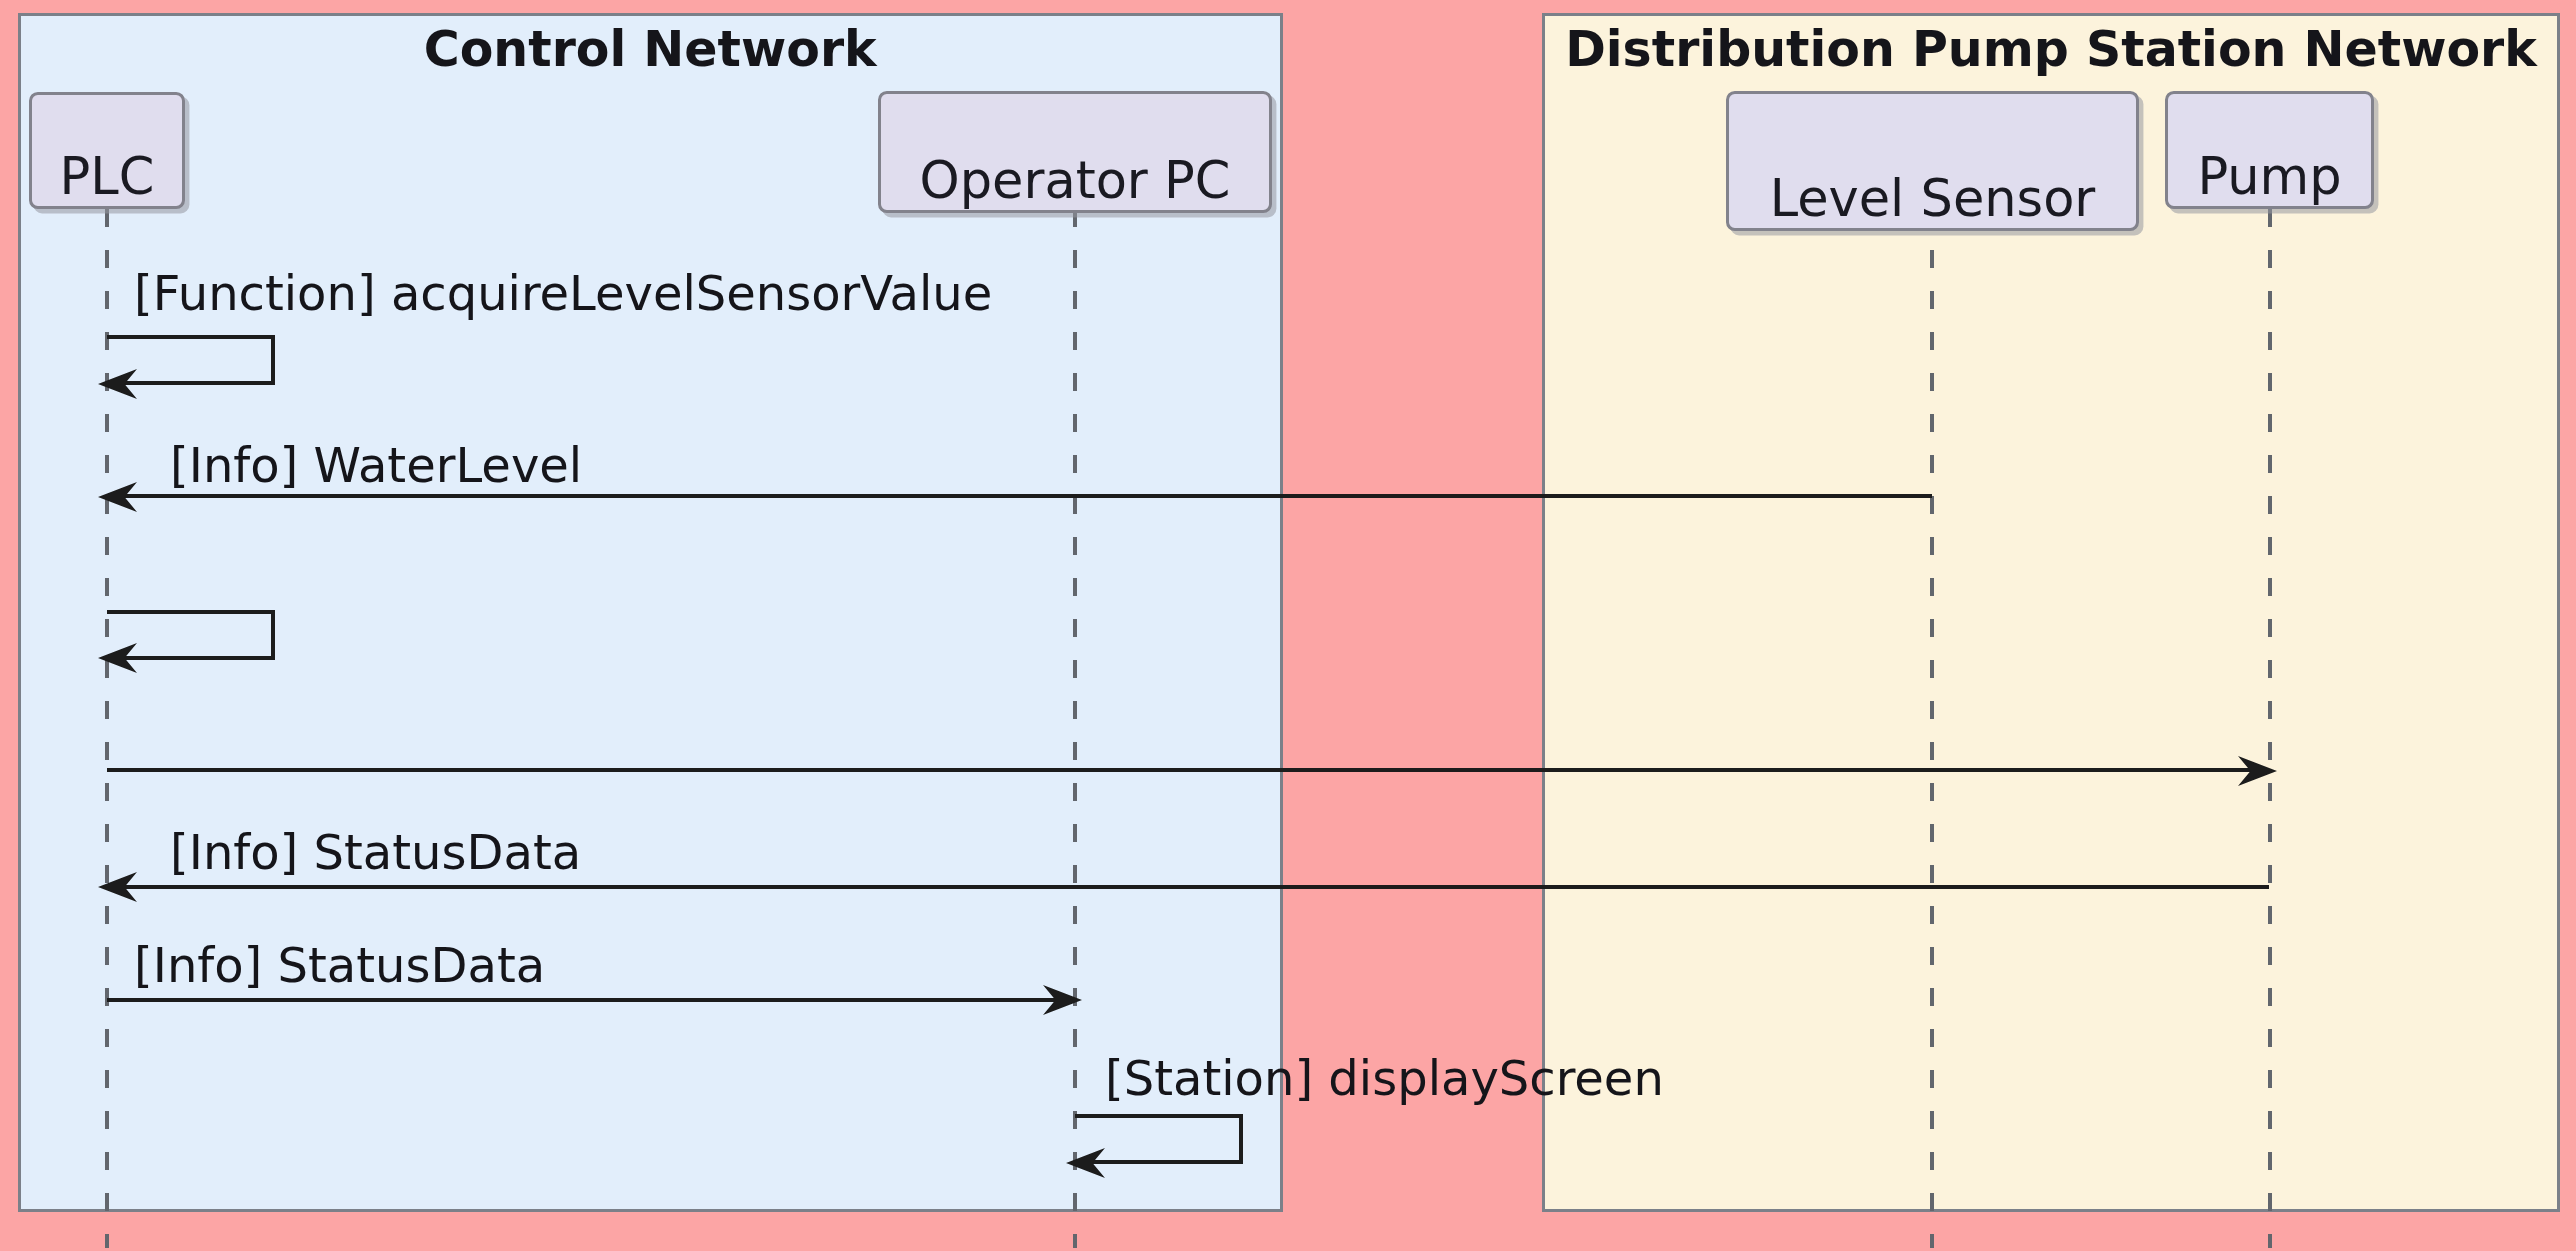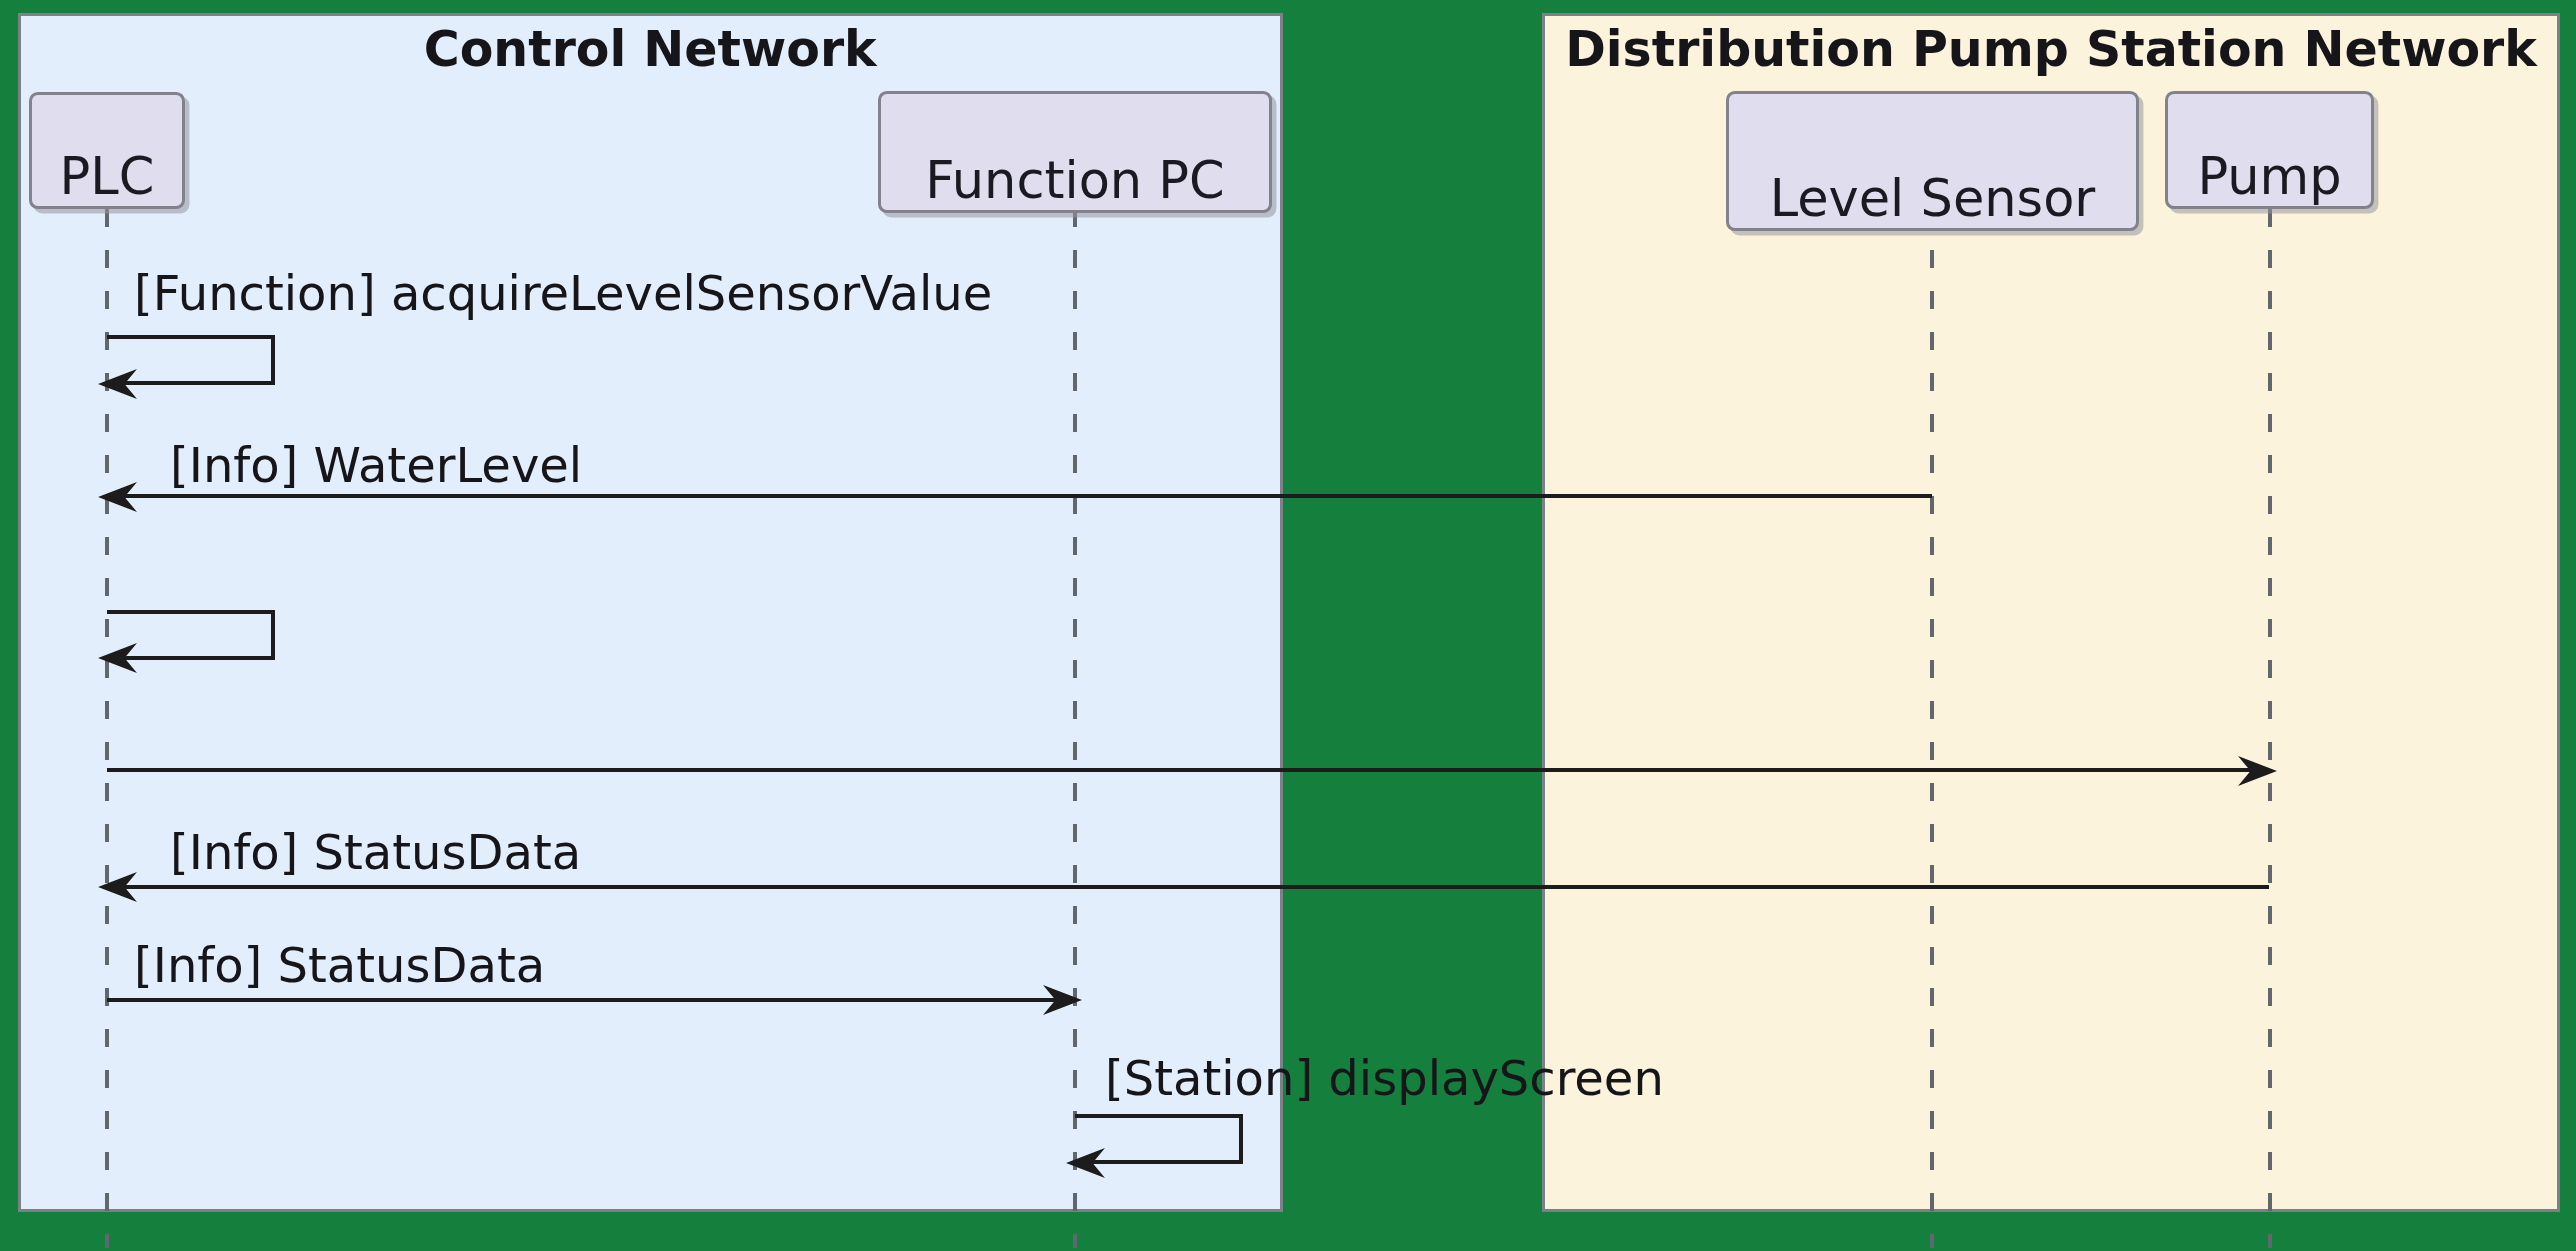--- a/index.html
+++ b/index.html
@@ -1,17 +1,17 @@
 <!DOCTYPE html>
 <html style="font-size:14px"><head>
 <meta charset="utf-8">
 <style>
   html,body{margin:0;padding:0;background:#ffffff;}
   body{font-family:"DejaVu Sans", sans-serif;}
-  #canvas{position:relative;width:2576px;height:1251px;background:#15803d;overflow:hidden;}
+  #canvas{position:relative;width:2576px;height:1251px;background:#fca5a5;overflow:hidden;}
 
   
   .frame{position:absolute;top:13.3px;height:1199px;border:3.5px solid #7b8089;box-sizing:border-box;}
   .frame-control{left:17.7px;width:1265px;background:#e2eefb;}
   .frame-distribution{left:1542px;width:1018px;background:#fcf3dc;}
   .frame-title{position:absolute;top:21px;text-align:center;font-weight:bold;
                font-size:49px;color:#15151a;white-space:nowrap;}
   .frame-title.control{left:17.7px;width:1265px;}
   .frame-title.distribution{left:1542px;width:1018px;}
 
@@ -48,21 +48,21 @@
 
   <div class="lifeline z1" style="left:105px;"></div>
   <div class="lifeline z1" style="left:1073px;"></div>
   <div class="lifeline z1" style="left:1930px;"></div>
   <div class="lifeline z1" style="left:2268px;"></div>
 
   <div class="participant z2" style="left:29px;top:92px;width:156px;height:117px;">
     <span>PLC</span>
   </div>
   <div class="participant z2" style="left:878px;top:91px;width:394px;height:122px;">
-    <span>Function PC</span>
+    <span>Operator PC</span>
   </div>
   <div class="participant z2" style="left:1726px;top:91px;width:413px;height:140px;">
     <span>Level Sensor</span>
   </div>
   <div class="participant z2" style="left:2165px;top:91px;width:209px;height:118px;">
     <span>Pump</span>
   </div>
 
   <div class="msg-label z3" style="left:134px;top:265px;">[Function] acquireLevelSensorValue</div>
   <div class="self-loop z3" style="left:107px;top:335px;"></div>

